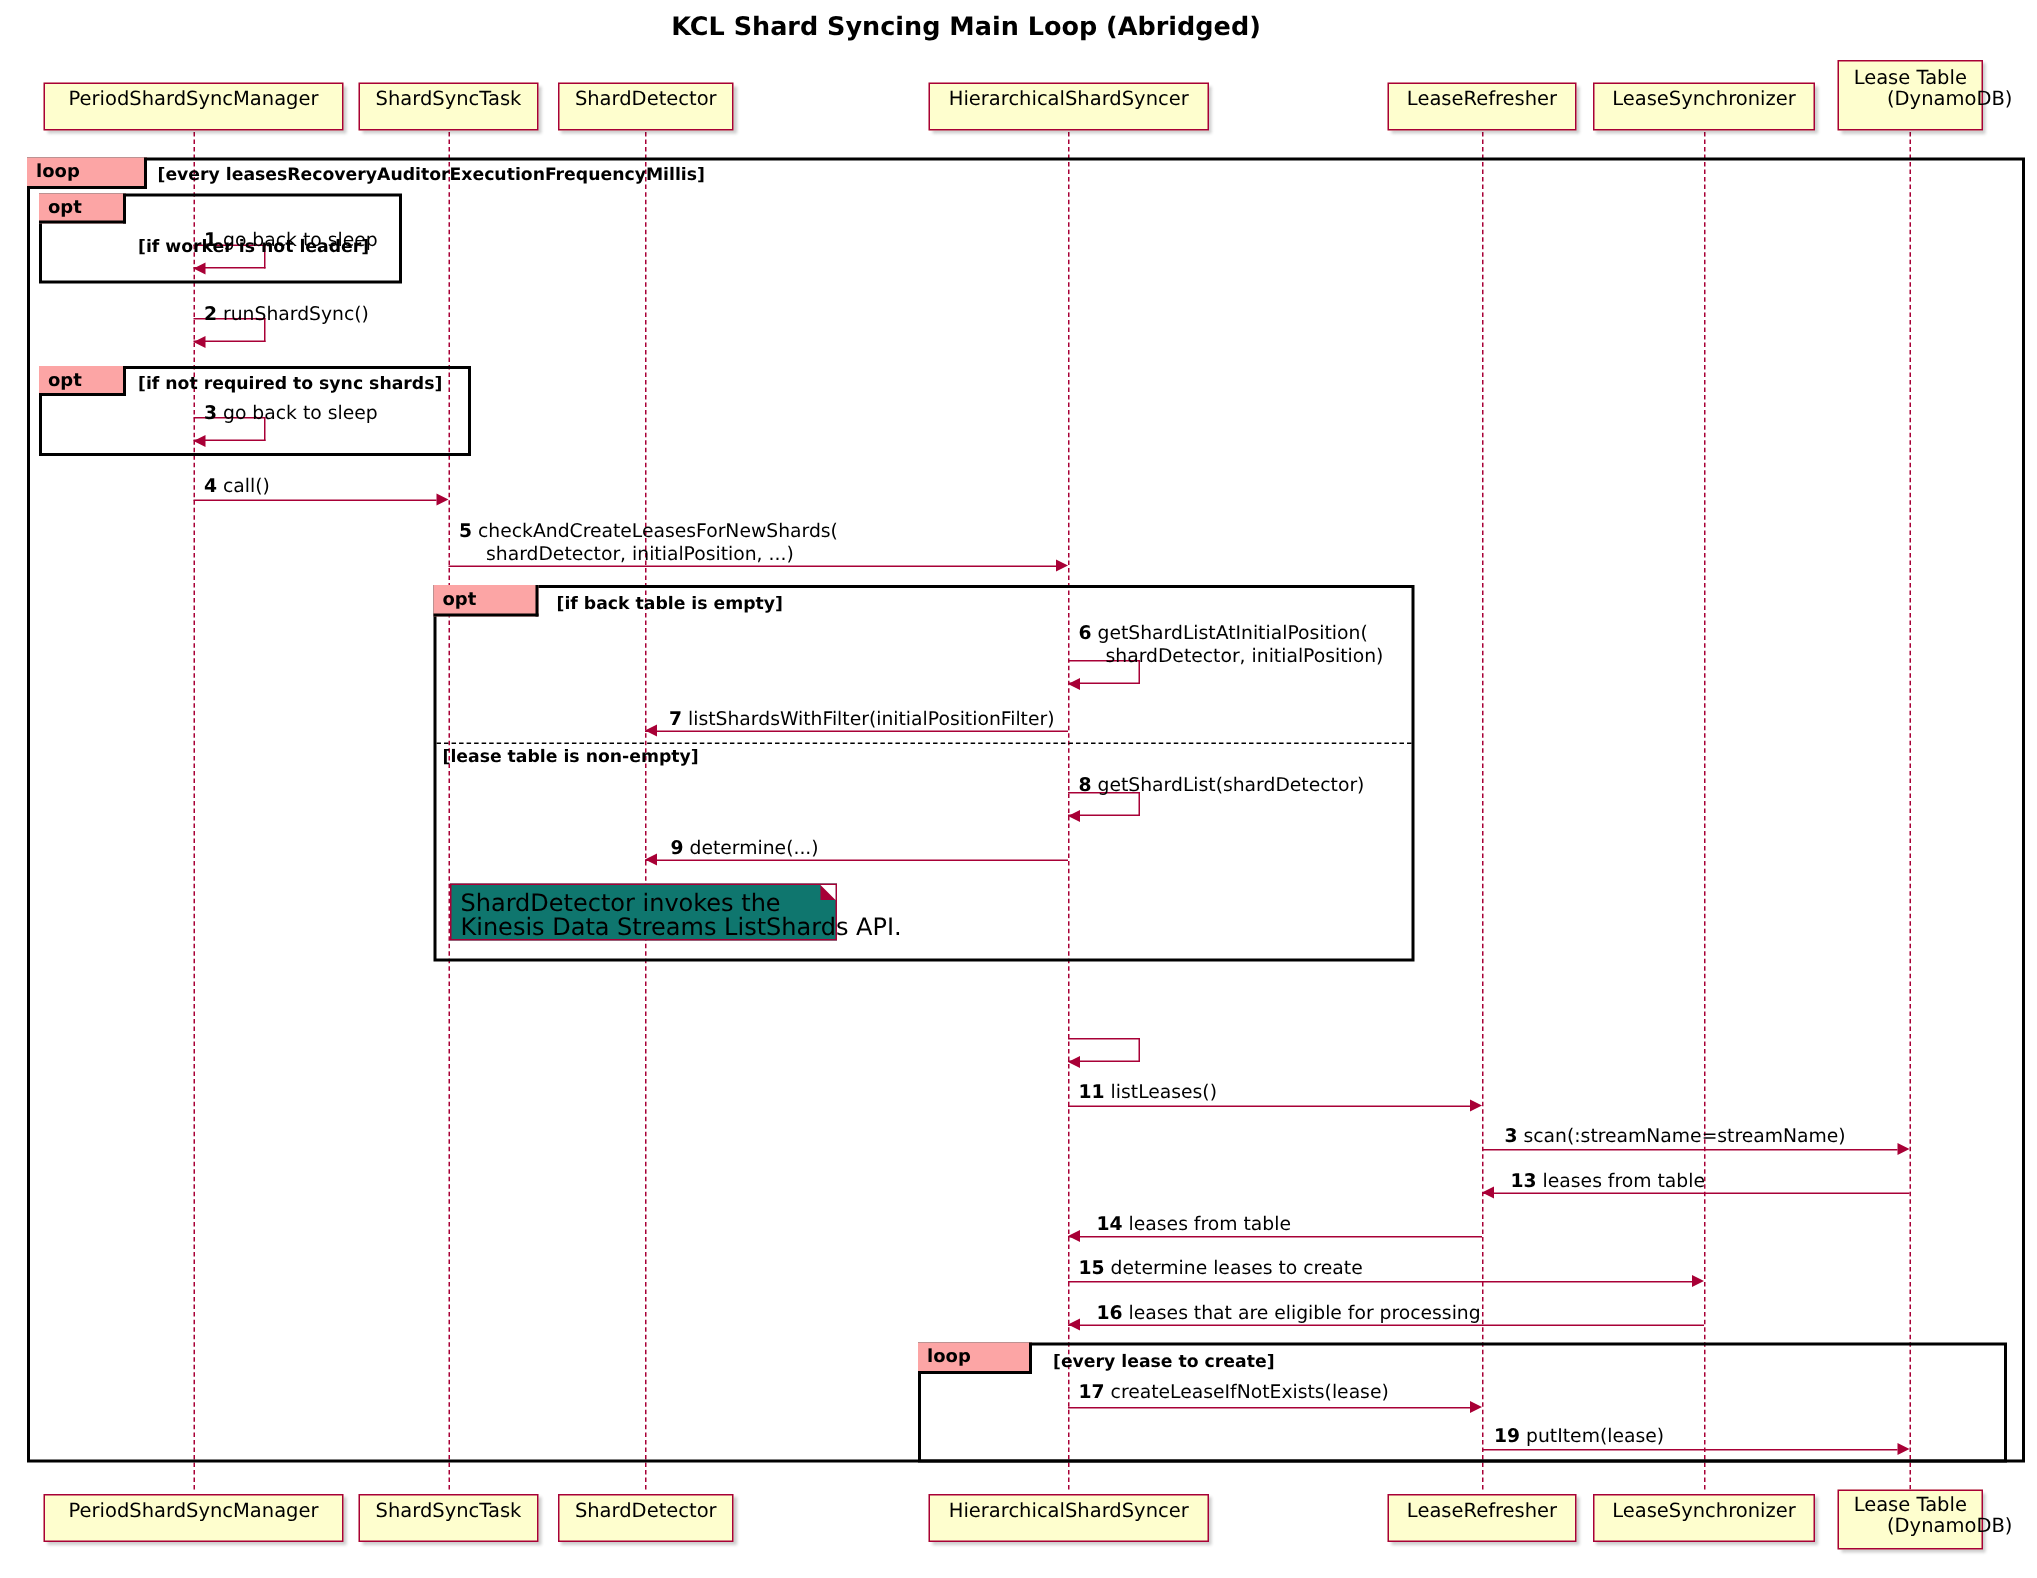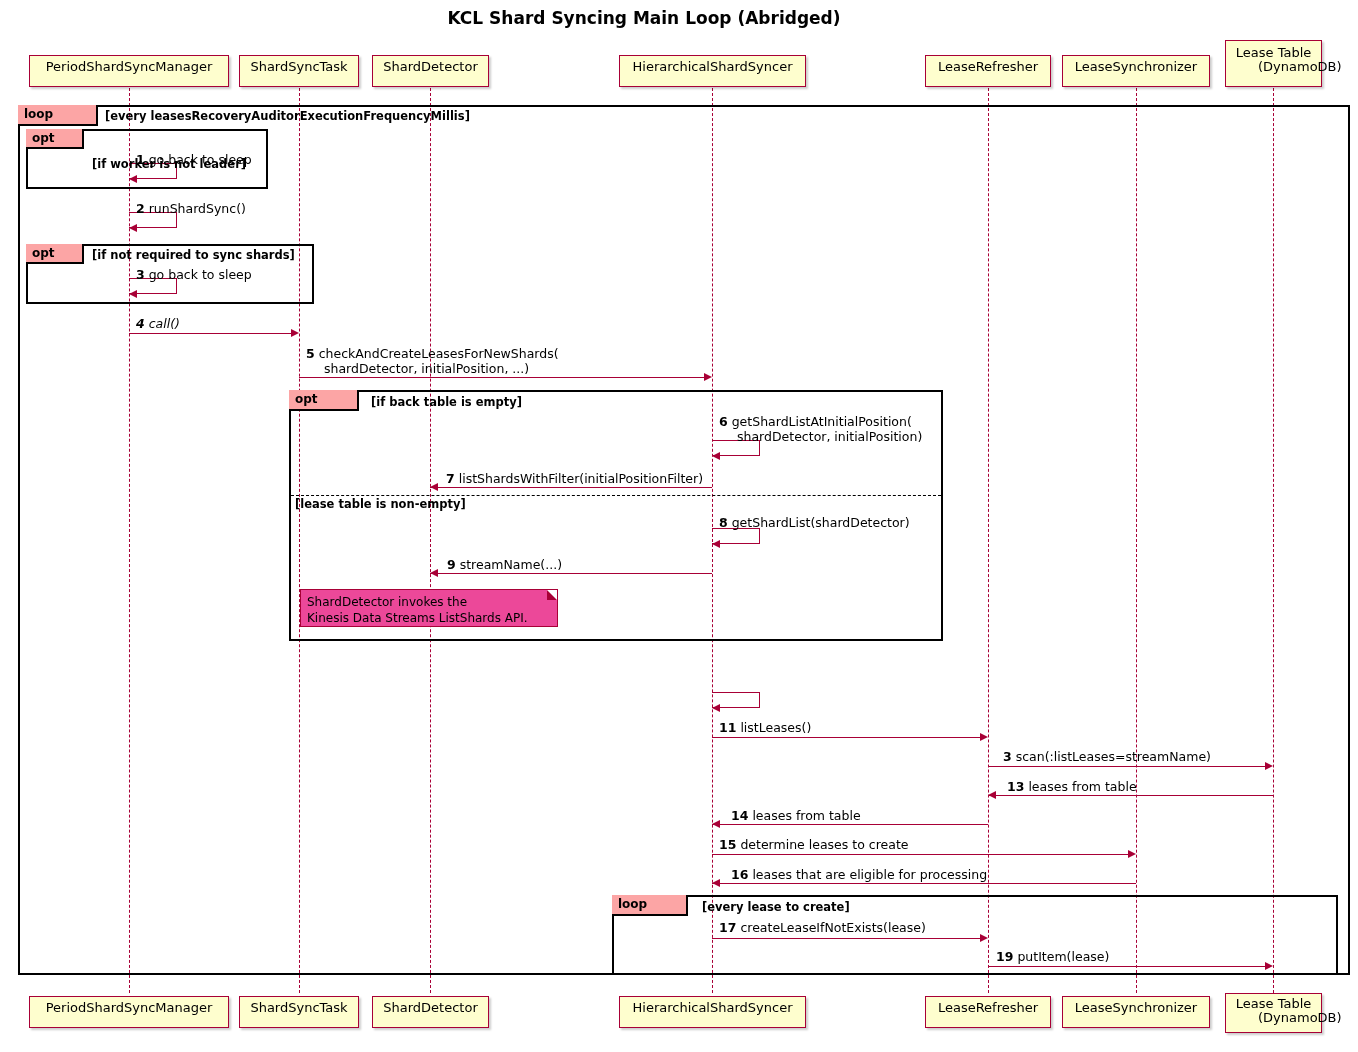--- a/index.html
+++ b/index.html
@@ -109,23 +109,23 @@
     position: absolute;
     font-size: 12.5px;
     color: #000;
     white-space: pre;
     z-index: 4;
     line-height: 15px;
   }
   .msg-num { font-weight: bold; }
   .note {
     position: absolute;
-    background: #ec4899;
+    background: #0f766e;
     border: 1px solid #A80036;
-    font-size: 12px;
+    font-size: 16px;
     padding: 4px 6px;
     box-sizing: border-box;
     z-index: 6;
     line-height: 16px;
     white-space: pre;
   }
   .note:after {
     content: "";
     position: absolute;
     top: 0; right: 0;
@@ -214,21 +214,21 @@
   <div class="frame" style="left:26px; top:244px; width:288px; height:60px;"></div>
   <div class="frame-label" style="left:26px; top:244px; width:58px; height:20px;">opt</div>
   <div class="frame-cond" style="left:92px; top:248px;">[if not required to sync shards]</div>
 
   <div class="self-msg" style="left:129px; top:278px; width:48px; height:16px;"></div>
   <div class="arrow-l" style="left:129px; top:290px;"></div>
   <div class="msg-label" style="left:136px; top:267px;"><span class="msg-num">3</span> <span>go back to sleep</span></div>
 
   <div class="msg-line" style="left:129px; top:333px; width:162px;"></div>
   <div class="arrow-r" style="left:291px; top:329px;"></div>
-  <div class="msg-label" style="left:136px; top:316px;font-style:italic;"><span class="msg-num">4</span> <span>call()</span></div>
+  <div class="msg-label" style="left:136px; top:316px;"><span class="msg-num">4</span> <span>call()</span></div>
 
   <div class="msg-line" style="left:299px; top:377px; width:405px;"></div>
   <div class="arrow-r" style="left:704px; top:373px;"></div>
   <div class="msg-label" style="left:306px; top:346px;"><span class="msg-num">5</span> <span>checkAndCreateLeasesForNewShards(</span>
 <span style="padding-left:18px;">shardDetector, initialPosition, ...)</span></div>
 
   <div class="frame" style="left:289px; top:390px; width:654px; height:251px;"></div>
   <div class="frame-label" style="left:289px; top:390px; width:70px; height:21px;">opt</div>
   <div class="frame-cond" style="left:371px; top:395px;">[if back table is empty]</div>
 
@@ -243,35 +243,35 @@
 
   <div class="divider" style="left:291px; top:495px; width:650px;"></div>
   <div class="frame-cond" style="left:295px; top:497px;">[lease table is non-empty]</div>
 
   <div class="self-msg" style="left:712px; top:528px; width:48px; height:16px;"></div>
   <div class="arrow-l" style="left:712px; top:540px;"></div>
   <div class="msg-label" style="left:719px; top:515px;"><span class="msg-num">8</span> <span>getShardList(shardDetector)</span></div>
 
   <div class="msg-line" style="left:430px; top:573px; width:282px;"></div>
   <div class="arrow-l" style="left:430px; top:569px;"></div>
-  <div class="msg-label" style="left:447px; top:557px;"><span class="msg-num">9</span> <span>streamName(...)</span></div>
+  <div class="msg-label" style="left:447px; top:557px;"><span class="msg-num">9</span> <span>determine(...)</span></div>
 
   <div class="note" style="left:300px; top:589px; width:258px; height:38px;">ShardDetector invokes the
 Kinesis Data Streams ListShards API.</div>
 
   <div class="self-msg" style="left:712px; top:692px; width:48px; height:16px;"></div>
   <div class="arrow-l" style="left:712px; top:704px;"></div>
 
   <div class="msg-line" style="left:712px; top:737px; width:268px;"></div>
   <div class="arrow-r" style="left:980px; top:733px;"></div>
   <div class="msg-label" style="left:719px; top:720px;"><span class="msg-num">11</span> <span>listLeases()</span></div>
 
   <div class="msg-line" style="left:988px; top:766px; width:277px;"></div>
   <div class="arrow-r" style="left:1265px; top:762px;"></div>
-  <div class="msg-label" style="left:1003px; top:749px;"><span class="msg-num">3</span> <span>scan(:listLeases=streamName)</span></div>
+  <div class="msg-label" style="left:1003px; top:749px;"><span class="msg-num">3</span> <span>scan(:streamName=streamName)</span></div>
 
   <div class="msg-line" style="left:988px; top:795px; width:285px;"></div>
   <div class="arrow-l" style="left:988px; top:791px;"></div>
   <div class="msg-label" style="left:1007px; top:779px;"><span class="msg-num">13</span> <span>leases from table</span></div>
 
   <div class="msg-line" style="left:712px; top:824px; width:276px;"></div>
   <div class="arrow-l" style="left:712px; top:820px;"></div>
   <div class="msg-label" style="left:731px; top:808px;"><span class="msg-num">14</span> <span>leases from table</span></div>
 
   <div class="msg-line" style="left:712px; top:854px; width:416px;"></div>

